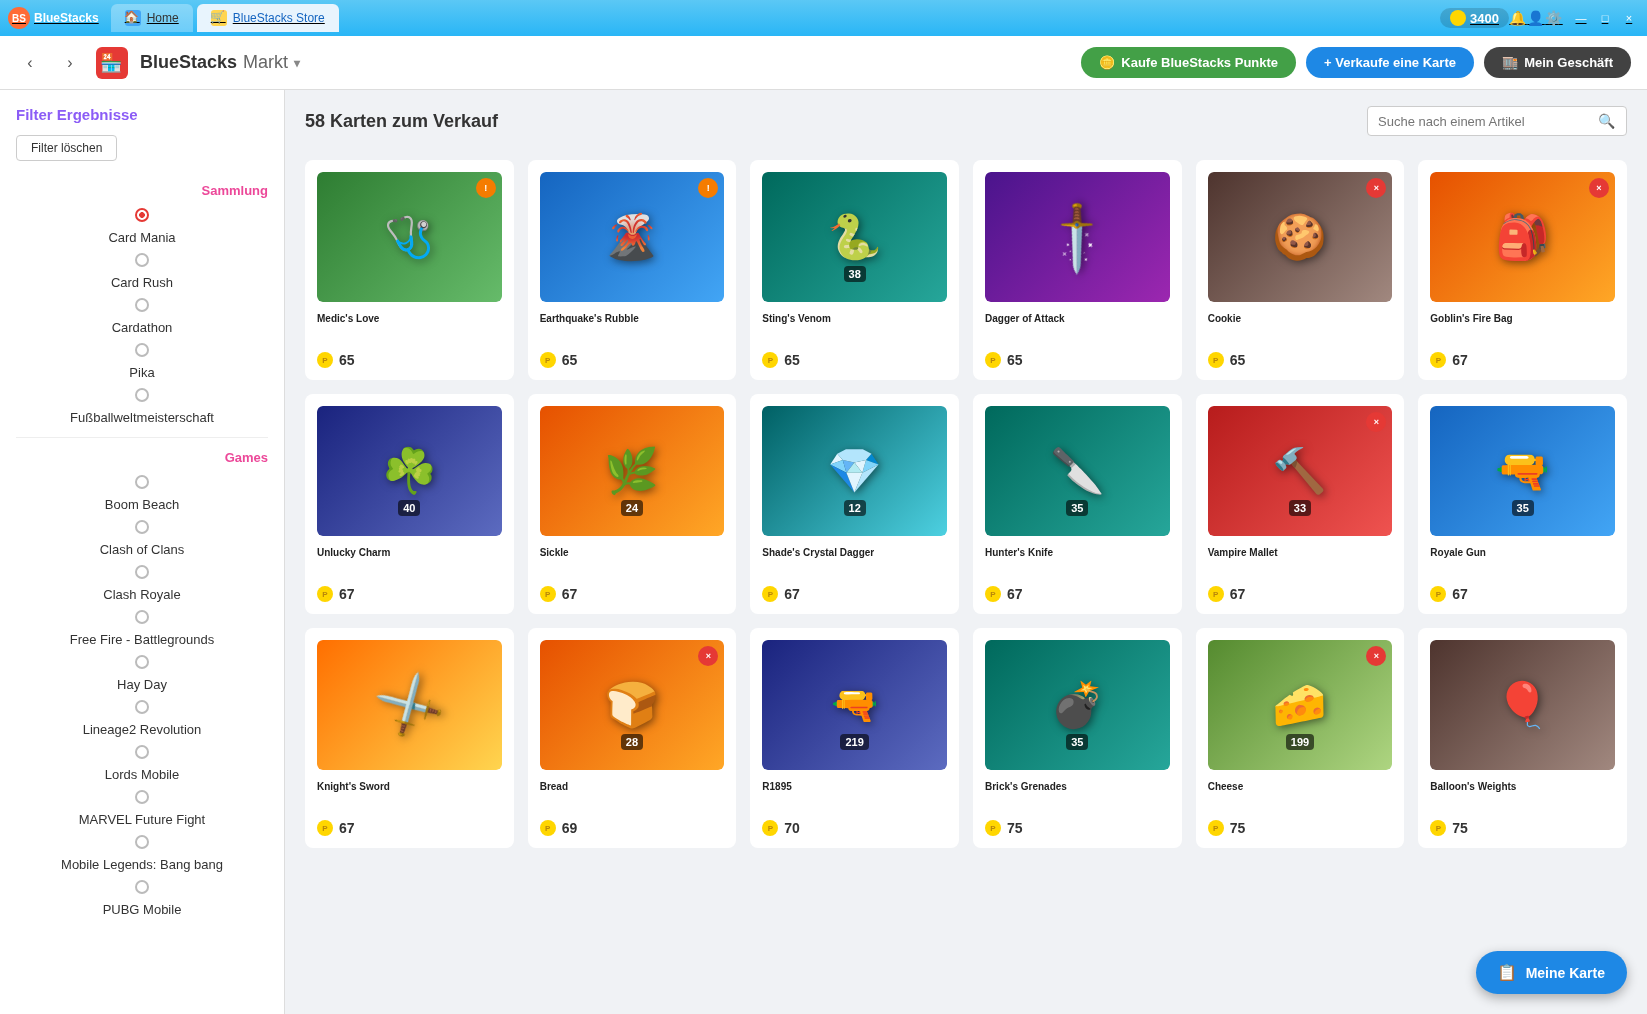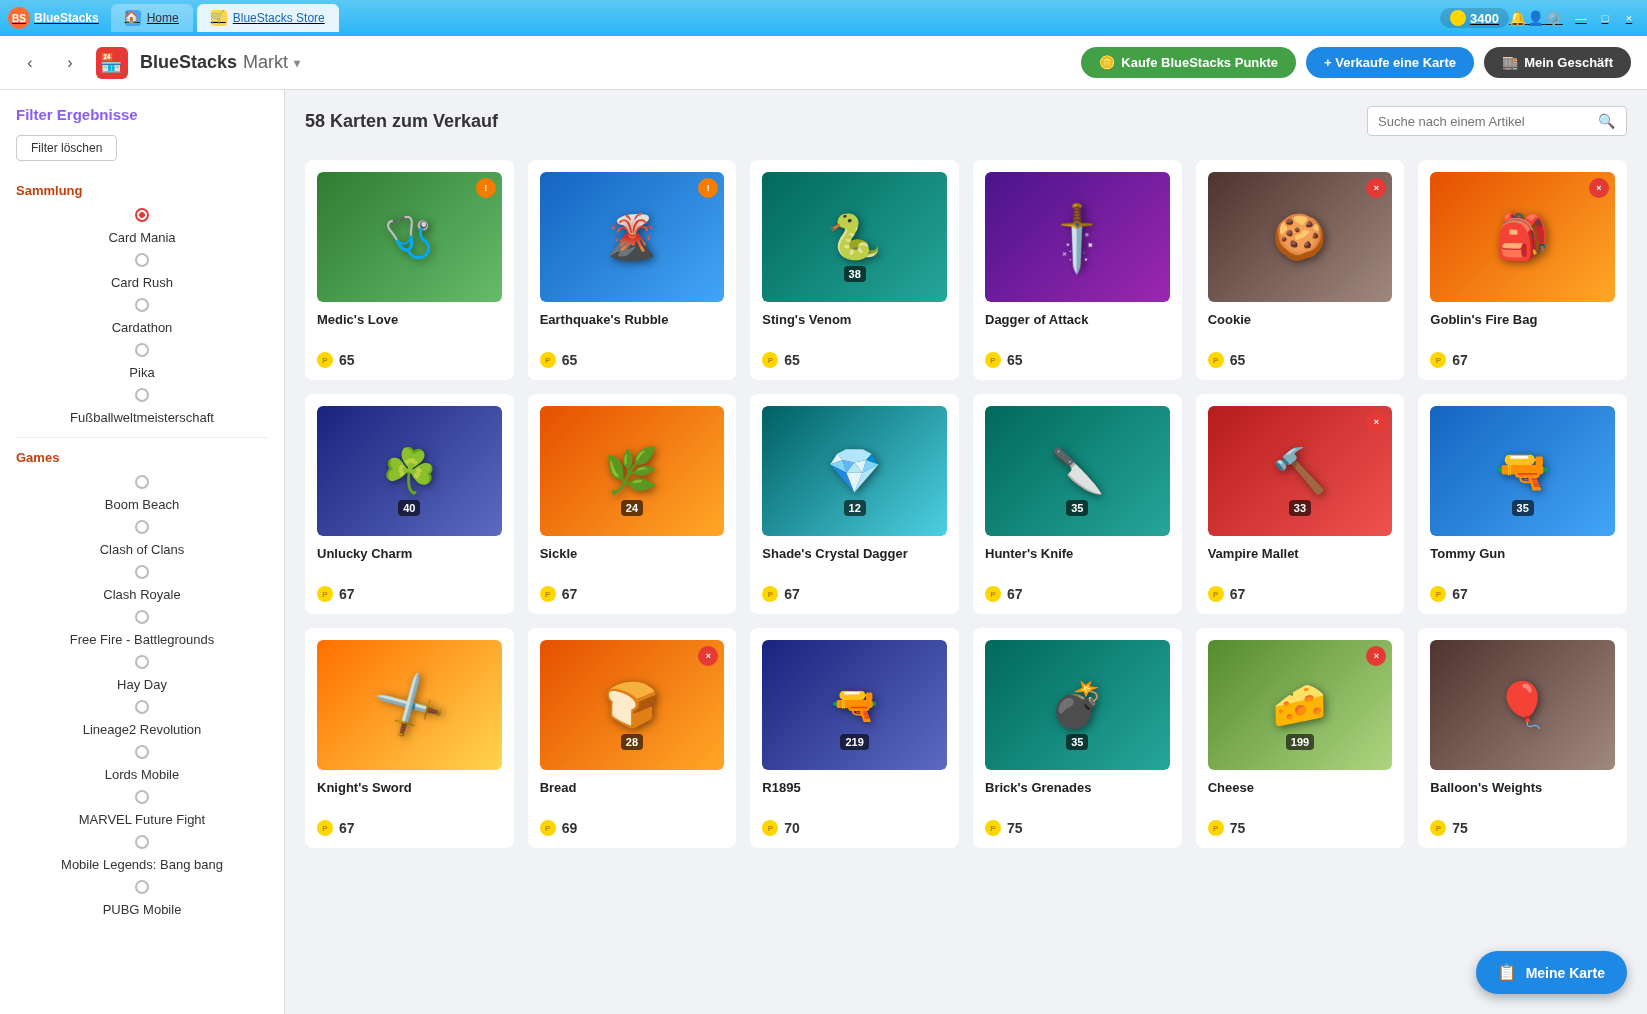--- a/index.html
+++ b/index.html
@@ -40,21 +40,21 @@
     .btn-blue { background: #1e88e5; color: white; border: none; border-radius: 20px; padding: 8px 18px; font-size: 13px; font-weight: 600; cursor: pointer; display: flex; align-items: center; gap: 6px; }
     .btn-gray { background: #424242; color: white; border: none; border-radius: 20px; padding: 8px 18px; font-size: 13px; font-weight: 600; cursor: pointer; display: flex; align-items: center; gap: 6px; }
 
     
     .main-layout { display: flex; height: calc(1014px - 90px); }
 
     
     .sidebar { width: 285px; background: #fff; border-right: 1px solid #ddd; padding: 16px; overflow-y: auto; flex-shrink: 0; }
     .filter-title { font-size: 15px; font-weight: 700; color: #8b5cf6; margin-bottom: 12px; }
     .filter-clear-btn { border: 1px solid #ccc; background: #fff; border-radius: 4px; padding: 5px 14px; font-size: 12px; color: #333; cursor: pointer; margin-bottom: 18px; }
-    .filter-section-title { font-size: 13px; font-weight: 700; color: #c2410c; margin-bottom: 10px; margin-top: 4px; }
+    .filter-section-title { font-size: 13px; font-weight: 700; color: #ec4899; margin-bottom: 10px; margin-top: 4px; text-align: right; }
     .filter-item { display: flex; align-items: center; gap: 8px; margin-bottom: 8px; cursor: pointer; font-size: 13px; color: #333; flex-direction: column; }
     .radio { width: 14px; height: 14px; border-radius: 50%; border: 2px solid #bbb; flex-shrink: 0; background: #fff; }
     .radio.active { border-color: #e53935; background: radial-gradient(circle, #e53935 40%, #fff 42%); }
     .section-divider { height: 1px; background: #eee; margin: 12px 0; }
 
     
     .content { flex: 1; padding: 16px 20px; overflow-y: auto; background: #f0f2f5; }
     .content-header { display: flex; align-items: center; justify-content: space-between; margin-bottom: 24px; }
     .content-title { font-size: 18px; font-weight: 600; color: #333; }
     .search-box { display: flex; align-items: flex-end; border: 1px solid #ccc; border-radius: 4px; background: #fff; padding: 6px 10px; gap: 6px; width: 260px; }
@@ -63,21 +63,21 @@
 
     
     .card-grid { display: grid; grid-template-columns: repeat(6, 1fr); gap: 14px; }
     .card { background: #fff; border-radius: 8px; padding: 12px; cursor: pointer; transition: box-shadow 0.2s; }
     .card-image { width: 100%; height: 130px; border-radius: 6px; object-fit: cover; display: flex; align-items: center; justify-content: center; overflow: hidden; position: relative; margin-bottom: 10px; }
     .card-img-placeholder { width: 100%; height: 100%; border-radius: 5px; position: relative; overflow: hidden; display: flex; align-items: flex-end; justify-content: center; padding-bottom: 6px; }
     .card-badge { position: absolute; top: 6px; right: 6px; width: 20px; height: 20px; border-radius: 50%; font-size: 9px; display: flex; align-items: center; justify-content: center; font-weight: bold; color: white; }
     .card-badge.red { background: #e53935; }
     .card-badge.orange { background: #f57c00; }
     .card-number { background: rgba(0,0,0,0.6); border-radius: 4px; color: white; font-size: 11px; font-weight: bold; padding: 2px 5px; position: absolute; bottom: 20px; }
-    .card-name { font-size: 13px; font-weight: 600; color: #222; margin-bottom: 8px; min-height: 32px; line-height: 1.3; }
+    .card-name { font-size: 10px; font-weight: 600; color: #222; margin-bottom: 8px; min-height: 32px; line-height: 1.3; }
     .card-price { display: flex; align-items: center; gap: 6px; font-size: 14px; font-weight: 700; color: #333; }
     .price-coin { width: 16px; height: 16px; background: #ffd600; border-radius: 50%; display: flex; align-items: center; justify-content: center; font-size: 8px; color: #b8860b; font-weight: bold; flex-shrink: 0; }
 
     
     .my-cards-btn { position: fixed; bottom: 20px; right: 20px; background: #1e88e5; color: white; border: none; border-radius: 22px; padding: 12px 22px; font-size: 14px; font-weight: 600; cursor: pointer; display: flex; align-items: center; gap: 8px; box-shadow: 0 4px 12px rgba(0,0,0,0.3); }
     .my-cards-icon { font-size: 16px; }
 
     
     ::-webkit-scrollbar { width: 6px; }
     ::-webkit-scrollbar-track { background: #f0f0f0; }
@@ -434,21 +434,21 @@
 
       <div class="card">
         <div class="card-image">
           <div class="card-img-placeholder card-bg-blue">
             <div class="card-img-overlay">
                 <span class="item-gun">🔫</span>
               </div>
             <div class="card-number">35</div>
           </div>
         </div>
-        <div class="card-name">Tommy Gun</div>
+        <div class="card-name">Royale Gun</div>
         <div class="card-price">
           <div class="price-coin">P</div>
           <span>67</span>
         </div>
       </div>
 
       <div class="card">
         <div class="card-image">
           <div class="card-img-placeholder card-bg-amber">
             <div class="card-img-overlay">

